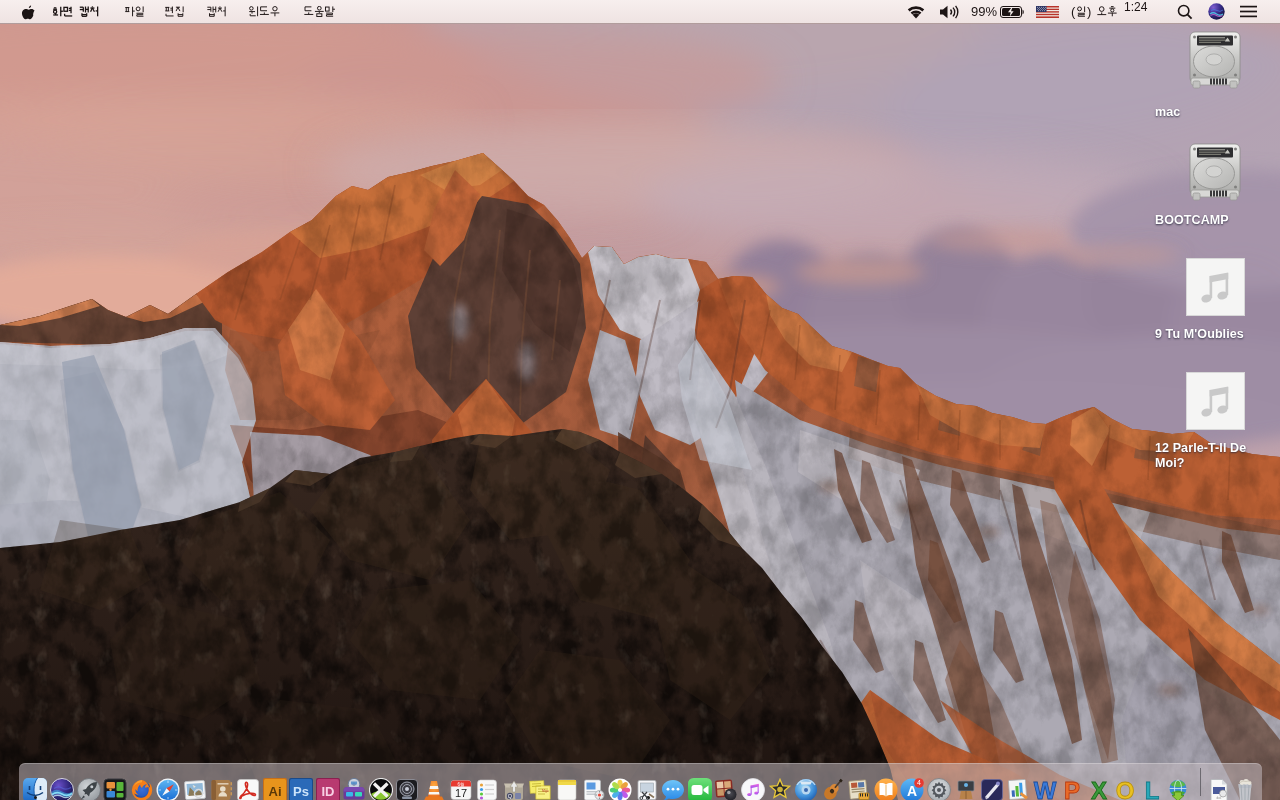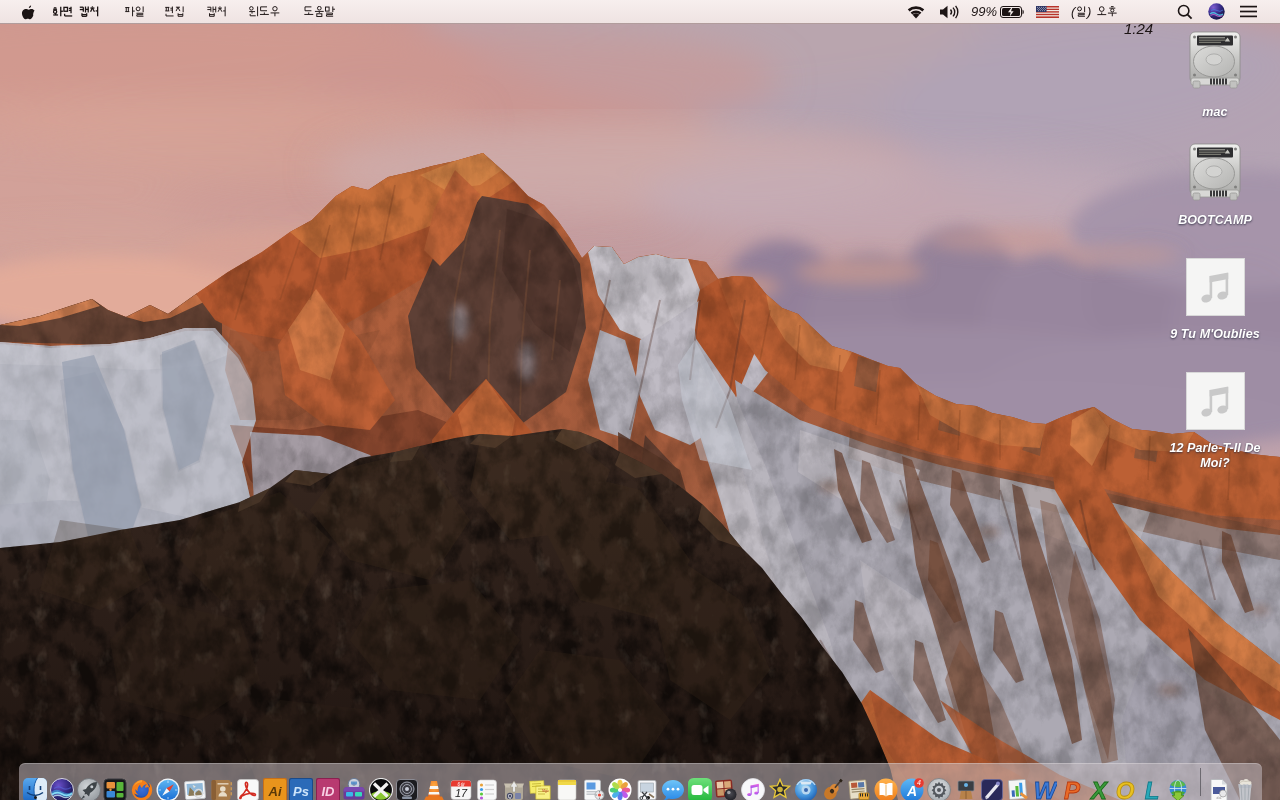--- a/index.html
+++ b/index.html
@@ -1,23 +1,23 @@
 <!DOCTYPE html>
 <html><head><meta charset="utf-8">
 <style>
   html,body{margin:0;padding:0;width:1280px;height:800px;overflow:hidden;
     font-family:"Liberation Sans",sans-serif;}
-  #desk{position:absolute;left:0;top:0;width:1280px;height:800px;background:#b9a3ae;font-style:italic;}
+  #desk{position:absolute;left:0;top:0;width:1280px;height:800px;background:#b9a3ae;}
   #wall{position:absolute;left:0;top:0;}
   
   #menubar{position:absolute;left:0;top:0;width:1280px;height:23px;
     background:linear-gradient(#f7efee,#efe3e2);
     border-bottom:1px solid rgba(120,90,90,.55);}
   
-  .dicon{position:absolute;width:120px;text-align:center;}
+  .dicon{position:absolute;width:120px;}
   .dlabel{color:#fff;font-weight:bold;font-size:12.5px;line-height:15px;
     text-shadow:0 1px 2px rgba(40,40,60,.85);letter-spacing:.1px;}
   
   #dock{position:absolute;left:19px;top:763px;width:1243px;height:37px;
     background:rgba(196,186,192,.54);border-radius:6px 6px 0 0;
     box-shadow:inset 0 1px 0 rgba(255,255,255,.25);}
   #dock .di{position:absolute;top:15px;width:24px;height:40px;}
   #dock .dot{position:absolute;top:33px;width:3px;height:3px;border-radius:2px;background:#1a1a1a;}
 </style></head>
 <body>
@@ -523,21 +523,21 @@
           <circle cx="5.6" cy="3.6" r="2.8" fill="none"></circle>
           <line x1="5.6" y1="7.6" x2="5.6" y2="10.2"></line>
           <line x1="0.4" y1="10.2" x2="11.0" y2="10.2"></line>
           <line x1="16.6" y1="0.7" x2="19.8" y2="0.7"></line>
           <line x1="14.6" y1="2.5" x2="21.8" y2="2.5"></line>
           <circle cx="18.2" cy="5.2" r="1.9" fill="none"></circle>
           <line x1="13.0" y1="8.4" x2="23.4" y2="8.4"></line>
           <line x1="18.2" y1="8.4" x2="18.2" y2="12.2"></line>
         </g>
       </svg>
-      <div style="position:absolute;left:1124px;top:20px;font-size:15px;color:#1c1414">1:24</div>
+      <div style="position:absolute;left:1124px;top:0;font-size:12px;color:#1c1414">1:24</div>
       <svg style="position:absolute;left:1177px;top:4px" width="16" height="16" viewBox="0 0 16 16">
 <circle cx="6.7" cy="6.7" r="5.2" fill="none" stroke="#1c1414" stroke-width="1.6"></circle>
 <line x1="10.6" y1="10.6" x2="14.6" y2="14.6" stroke="#1c1414" stroke-width="1.8"></line>
       </svg>
       <svg style="position:absolute;left:1208px;top:3px" width="17" height="17" viewBox="0 0 17 17">
 <defs>
           <radialGradient id="siri1" cx="0.3" cy="0.25" r="0.9">
 <stop offset="0" stop-color="#7f5fd0"></stop>
             <stop offset="0.45" stop-color="#3b2e8f"></stop>
             <stop offset="0.8" stop-color="#1d1b52"></stop>

